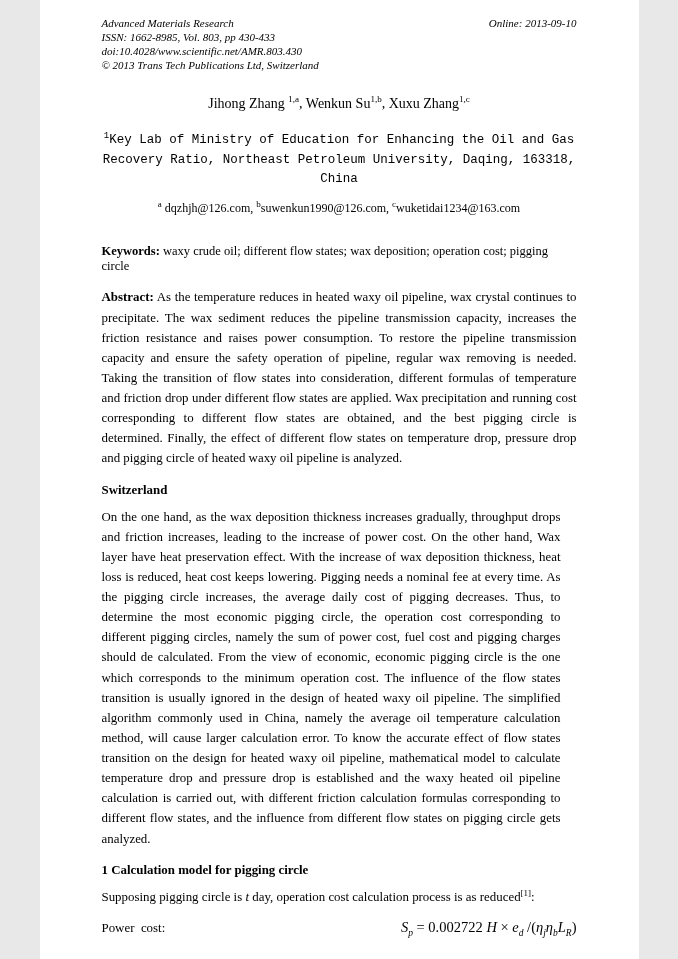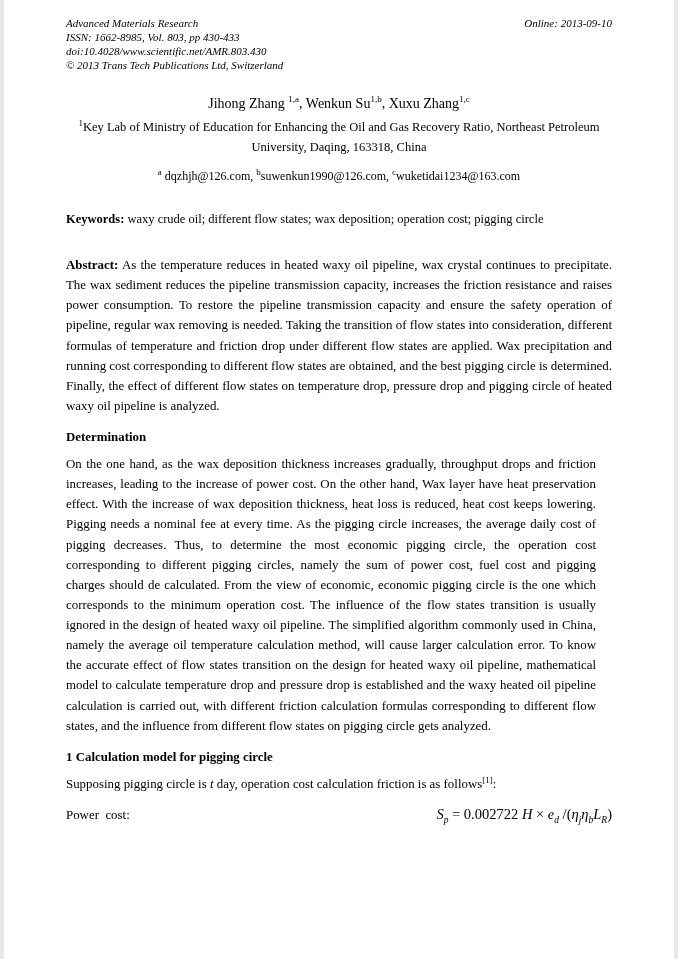--- a/index.html
+++ b/index.html
@@ -1,42 +1,42 @@
 <!DOCTYPE html>
 <html><head>
 <meta charset="utf-8">
 <style>
   html,body { margin:0; padding:0; background:#e8e8e8; }
   .page {
-    width:670px; height:959px; margin:0 auto; background:#ffffff;
+    width:599px; height:959px; margin:0 auto; background:#ffffff;
     box-sizing:border-box; padding:16px 62px 10px 62px;
     font-family:"Liberation Serif", serif; color:#000;
     overflow:hidden; position:relative;
   }
   
   .header { display:flex; justify-content:space-between; align-items:flex-start;
     font-style:italic; font-size:11px; line-height:1.28; }
   .header-left div { white-space:nowrap; }
   .header-right { white-space:nowrap; }
   
   .title { margin:38px 0 0 0; text-align:center; font-size:15.5px; font-weight:bold; }
   .title .title-line { display:block; }
   .title .title-line + .title-line { margin-top:17px; }
   
   .authors { margin:24px 0 0 0; text-align:center; font-size:14px; }
   .authors sup, .affiliation sup, .emails sup, .body-text sup { font-size:9px; vertical-align:super; line-height:0; }
   
-  .affiliation { margin:6px auto 0 auto; text-align:center; font-size:12.5px; line-height:1.55; max-width:535px; }
+  .affiliation { margin:19px auto 0 auto; text-align:center; font-size:12.5px; line-height:1.55; max-width:535px;font-family:Liberation Mono, monospace; }
   
   .emails { margin:12px 0 0 0; text-align:center; font-size:12px; }
   
   .keywords { margin:28px 0 0 0; font-size:12.5px; }
   .keywords b, .abstract b { font-weight:bold; }
   
-  .abstract { margin:28px 0 0 0; font-size:12.9px; line-height:1.56; text-align:justify; }
+  .abstract { margin:13px 0 0 0; font-size:12.9px; line-height:1.56; text-align:justify; }
   .section-heading { margin:14px 0 0 0; font-size:12.9px; font-weight:bold; }
   .body-text { margin:9px 16px 0 0; font-size:12.9px; line-height:1.56; text-align:justify; }
   .var-italic { font-style:italic; }
   
   .formula-row { display:flex; align-items:baseline; margin:12px 0 0 0; font-size:12.9px;gap:7px; }
   .power-label { white-space:pre; }
   .formula { flex:1; text-align:right; font-size:14.5px; }
   .formula .fv { font-style:italic; }
   .formula sub { font-size:9.5px; font-style:italic; line-height:0; }
   h1,h2,p { padding:0; }
@@ -60,26 +60,26 @@
   <p class="authors"><span>Jihong Zhang </span><sup>1,a</sup><span>, Wenkun Su</span><sup>1,b</sup><span>, Xuxu Zhang</span><sup>1,c</sup></p>
 
   <p class="affiliation"><sup>1</sup><span>Key Lab of Ministry of Education for Enhancing the Oil and Gas Recovery Ratio, Northeast Petroleum University, Daqing, 163318, China</span></p>
 
   <p class="emails"><sup>a</sup><span> dqzhjh@126.com, </span><sup>b</sup><span>suwenkun1990@126.com, </span><sup>c</sup><span>wuketidai1234@163.com</span></p>
 
   <p class="keywords"><b>Keywords:</b><span> waxy crude oil; different flow states; wax deposition; operation cost; pigging circle</span></p>
 
   <p class="abstract"><b>Abstract:</b><span> As the temperature reduces in heated waxy oil pipeline, wax crystal continues to precipitate. The wax sediment reduces the pipeline transmission capacity, increases the friction resistance and raises power consumption. To restore the pipeline transmission capacity and ensure the safety operation of pipeline, regular wax removing is needed. Taking the transition of flow states into consideration, different formulas of temperature and friction drop under different flow states are applied. Wax precipitation and running cost corresponding to different flow states are obtained, and the best pigging circle is determined. Finally, the effect of different flow states on temperature drop, pressure drop and pigging circle of heated waxy oil pipeline is analyzed.</span></p>
 
-  <h2 class="section-heading">Determination</h2>
+  <h2 class="section-heading">Switzerland</h2>
 
   <p class="body-text">On the one hand, as the wax deposition thickness increases gradually, throughput drops and friction increases, leading to the increase of power cost. On the other hand, Wax layer have heat preservation effect. With the increase of wax deposition thickness, heat loss is reduced, heat cost keeps lowering. Pigging needs a nominal fee at every time. As the pigging circle increases, the average daily cost of pigging decreases. Thus, to determine the most economic pigging circle, the operation cost corresponding to different pigging circles, namely the sum of power cost, fuel cost and pigging charges should de calculated. From the view of economic, economic pigging circle is the one which corresponds to the minimum operation cost. The influence of the flow states transition is usually ignored in the design of heated waxy oil pipeline. The simplified algorithm commonly used in China, namely the average oil temperature calculation method, will cause larger calculation error. To know the accurate effect of flow states transition on the design for heated waxy oil pipeline, mathematical model to calculate temperature drop and pressure drop is established and the waxy heated oil pipeline calculation is carried out, with different friction calculation formulas corresponding to different flow states, and the influence from different flow states on pigging circle gets analyzed.</p>
 
   <h2 class="section-heading">1 Calculation model for pigging circle</h2>
 
-  <p class="body-text"><span>Supposing pigging circle is </span><span class="var-italic">t</span><span> day, operation cost calculation friction is as follows</span><sup>[1]</sup><span>:</span></p>
+  <p class="body-text"><span>Supposing pigging circle is </span><span class="var-italic">t</span><span> day, operation cost calculation process is as reduced</span><sup>[1]</sup><span>:</span></p>
 
   <p class="formula-row">
     <span class="power-label">Power  cost:</span>
     <span class="formula"><span class="fv">S</span><sub>p</sub><span> = 0.002722 </span><span class="fv">H</span><span> × </span><span class="fv">e</span><sub>d</sub><span> /(</span><span class="fv">η</span><sub>j</sub><span class="fv">η</span><sub>b</sub><span class="fv">L</span><sub>R</sub><span>)</span></span>
   </p>
 
 </div>
 
 </body></html>

